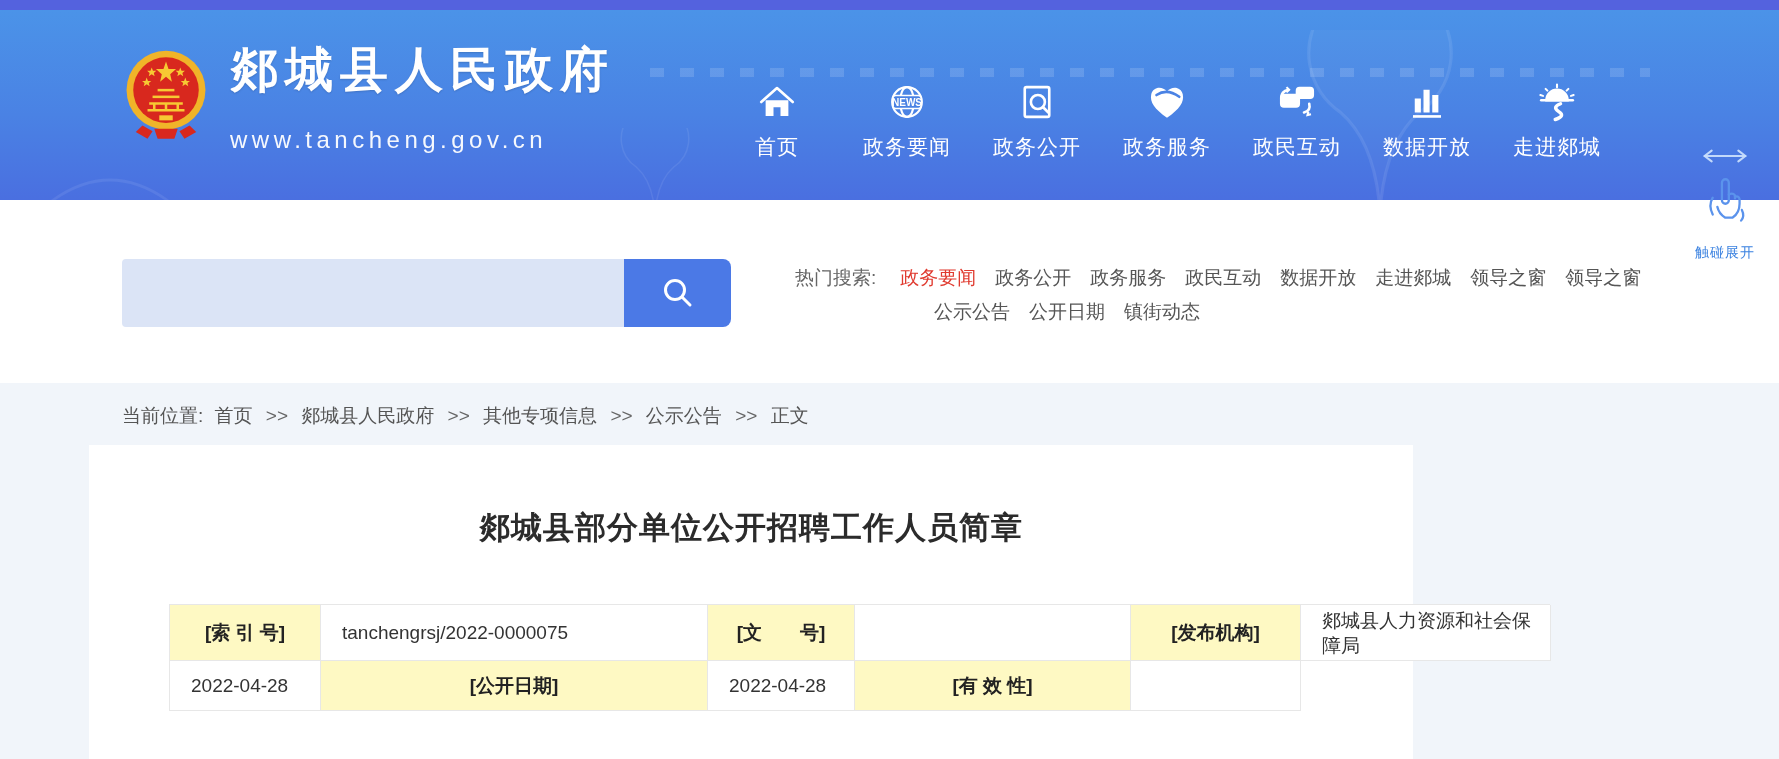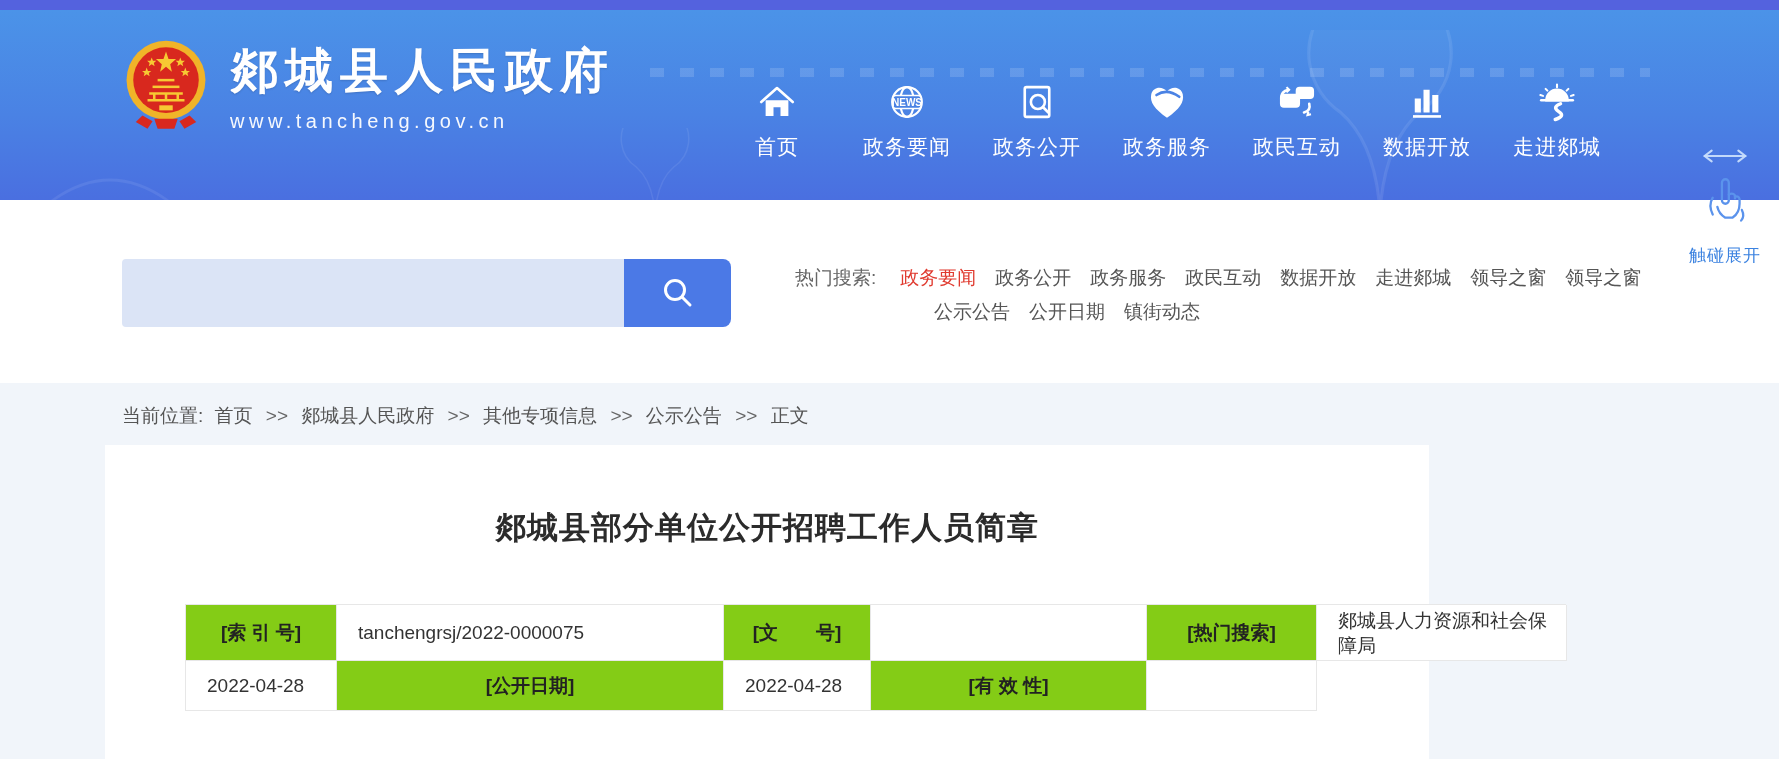--- a/index.html
+++ b/index.html
@@ -11,33 +11,33 @@
   .header { position:absolute; left:0; top:10px; width:1779px; height:190px;
             background:linear-gradient(180deg,#4b93e8 0%,#4a82e4 55%,#4a6fe0 100%); overflow:hidden; }
   .deco-dots { position:absolute; left:650px; top:58px; width:1000px; height:9px;
                background:repeating-linear-gradient(90deg, rgba(255,255,255,.14) 0 14px, transparent 14px 30px); }
   .leaf { position:absolute; opacity:.55; }
 
   .logo-wrap { position:absolute; left:124px; top:28px; display:flex; align-items:center; }
   .emblem { width:84px; height:96px; }
   .site-text { margin-left:22px; color:#ffffff; }
   .site-name { font-size:48px; font-weight:bold; letter-spacing:7px; text-shadow:0 1px 2px rgba(0,0,0,.15); }
-  .site-url { font-size:20px; letter-spacing:4.5px; margin-top:7px; opacity:.95; }
+  .site-url { font-size:24px; letter-spacing:4.5px; margin-top:24px; opacity:.95; }
 
   .nav { position:absolute; left:712px; top:70px; display:flex; }
   .nav-item { width:130px; display:flex; flex-direction:column; align-items:center; cursor:pointer; }
   .nav-icon { width:44px; height:44px; display:flex; align-items:center; justify-content:center;text-align:center; }
   .nav-icon svg { width:42px; height:42px; }
   .nav-label { margin-top:9px; color:#ffffff; font-size:21px; letter-spacing:1px; white-space:nowrap; }
 
   
   .touch-widget { position:absolute; right:6px; top:148px; width:96px; text-align:center; z-index:5; }
   .touch-arrow svg { width:58px; height:16px; }
   .touch-hand svg { width:46px; height:66px; margin-top:2px; }
-  .touch-label { margin-top:4px; font-size:17px; color:#3b82e0; letter-spacing:1px; }
+  .touch-label { margin-top:4px; font-size:14px; color:#3b82e0; letter-spacing:1px; }
 
   
   .search-section { position:absolute; left:0; top:200px; width:1779px; height:183px; background:#ffffff; }
   .search-box { position:absolute; left:122px; top:59px; display:flex; }
   .search-input { width:502px; height:68px; background:#dbe4f6; border:none; outline:none;
                   border-radius:4px 0 0 4px; font-size:20px; padding:0 18px; color:#333; }
   .search-btn { width:107px; height:68px; background:#4b79e6; border:none; border-radius:0 8px 8px 0;
                 display:flex; align-items:center; justify-content:center; cursor:pointer; }
   .search-btn svg { width:34px; height:34px; }
 
@@ -47,31 +47,31 @@
   .hot-indent { width:139px; }
   .hot-link { color:#555; margin-right:19px; cursor:pointer; text-decoration:none; }
   .hot-link.hot-red { color:#e03a2f; }
 
   
   .main-bg { position:absolute; left:0; top:383px; width:1779px; height:376px; background:#f1f5fa; }
   .breadcrumb { position:absolute; left:122px; top:20px; font-size:19px; color:#555; white-space:nowrap; }
   .breadcrumb .crumb { color:#555; cursor:pointer; }
   .breadcrumb .sep { margin:0 8px; color:#666; }
 
-  .content-card { position:absolute; left:105px; top:62px; width:1324px; height:314px; background:#ffffff; }
+  .content-card { position:absolute; left:89px; top:62px; width:1324px; height:314px; background:#ffffff; }
   .article-title { position:absolute; left:0; top:62px; width:100%; text-align:center;
                    font-size:31px; font-weight:bold; color:#2b2b2b; letter-spacing:1px; }
 
   .doc-table { position:absolute; left:80px; top:159px; width:1381px;
                display:grid; grid-template-columns:151px 387px 147px 276px 170px 250px;
                grid-template-rows:56px 50px; border-top:1px solid #e7e7e7; border-left:1px solid #e7e7e7;
                font-size:19px; }
   .doc-cell { border-right:1px solid #e7e7e7; border-bottom:1px solid #e7e7e7;
               display:flex; align-items:center; }
-  .doc-label { background:#84cc16; justify-content:center; font-weight:bold; color:#222; white-space:pre; }
+  .doc-label { background:#fef9c3; justify-content:center; font-weight:bold; color:#222; white-space:pre; }
   .doc-value { background:#ffffff; color:#333; padding:2px 4px 2px 21px; line-height:25px; }
 </style>
 </head>
 <body>
 
 <div class="top-strip"></div>
 
 <div class="header">
   <div class="deco-dots"></div>
 
@@ -258,21 +258,21 @@
   </div>
 
   <div class="content-card">
     <div class="article-title">郯城县部分单位公开招聘工作人员简章</div>
 
     <div class="doc-table">
       <div class="doc-cell doc-label">[索 引 号]</div>
       <div class="doc-cell doc-value">tanchengrsj/2022-0000075</div>
       <div class="doc-cell doc-label">[文　　号]</div>
       <div class="doc-cell doc-value"></div>
-      <div class="doc-cell doc-label">[热门搜索]</div>
+      <div class="doc-cell doc-label">[发布机构]</div>
       <div class="doc-cell doc-value">郯城县人力资源和社会保障局</div>
 
       <div class="doc-cell doc-value">2022-04-28</div>
       <div class="doc-cell doc-label">[公开日期]</div>
       <div class="doc-cell doc-value">2022-04-28</div>
       <div class="doc-cell doc-label">[有 效 性]</div>
       <div class="doc-cell doc-value"></div>
     </div>
   </div>
 </div>

